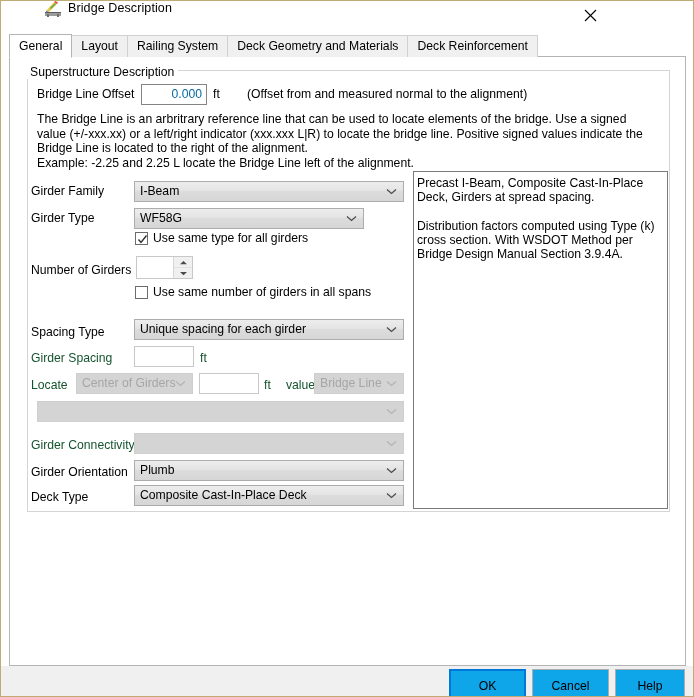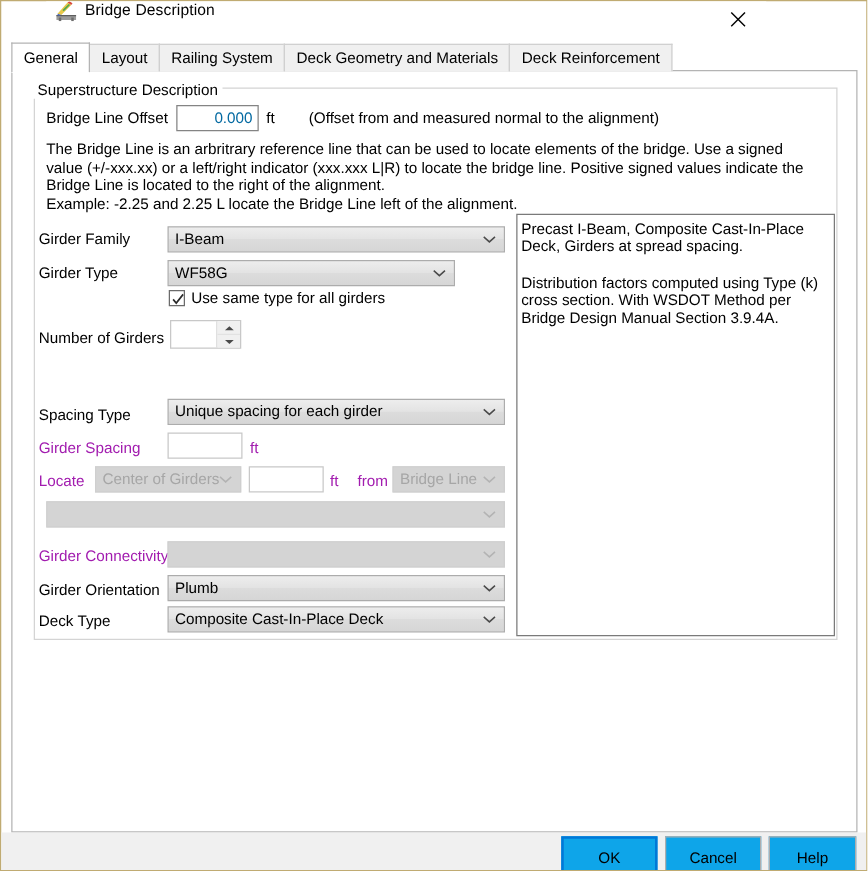--- a/index.html
+++ b/index.html
@@ -118,21 +118,21 @@
     z-index: 3;
   }
 
   
   .lbl {
     position: absolute;
     font-size: 12.2px;
     color: #000;
     white-space: nowrap;
   }
-  .lbl.dim { color: #a21caf; }
+  .lbl.dim { color: #14532d; }
 
   
   .txtbox {
     position: absolute;
     box-sizing: border-box;
     background: #ffffff;
     border: 1px solid #848484;
     font-size: 12.2px;
     color: #0369a1;
     text-align: right;
@@ -360,20 +360,24 @@
           </svg>
       </div>
       <div class="sp-btn">
         <svg width="9" height="5" viewBox="0 0 9 5">
             <polygon points="4.5,4.2 8,1 1,1" fill="#4a4a4a"></polygon>
           </svg>
       </div>
     </div>
   </div>
 
+  <div class="cbrow" style="left:134px; top:284px;">
+    <span class="cbbox"></span>
+    <span>Use same number of girders in all spans</span>
+  </div>
 
   <div class="lbl" style="left:30px; top:324px;">Spacing Type</div>
   <div class="combo" style="left:133px; top:318px; width:270px;">
     <span>Unique spacing for each girder</span>
     <span class="chev">
       <svg width="11" height="7" viewBox="0 0 11 7">
           <polyline points="1,1.5 5.5,5.5 10,1.5" fill="none" stroke="#4a4a4a" stroke-width="1.2"></polyline>
         </svg>
     </span>
   </div>
@@ -386,21 +390,21 @@
   <div class="combo dim" style="left:75px; top:372px; width:117px;">
     <span>Center of Girders</span>
     <span class="chev">
       <svg width="11" height="7" viewBox="0 0 11 7">
           <polyline points="1,1.5 5.5,5.5 10,1.5" fill="none" stroke="#b3b3b3" stroke-width="1.2"></polyline>
         </svg>
     </span>
   </div>
   <div class="txtbox dim" style="left:198px; top:372px; width:60px;"></div>
   <div class="lbl dim" style="left:263px; top:377px;">ft</div>
-  <div class="lbl dim" style="left:285px; top:377px;">from</div>
+  <div class="lbl dim" style="left:285px; top:377px;">value</div>
   <div class="combo dim" style="left:313px; top:372px; width:90px;">
     <span>Bridge Line</span>
     <span class="chev">
       <svg width="11" height="7" viewBox="0 0 11 7">
           <polyline points="1,1.5 5.5,5.5 10,1.5" fill="none" stroke="#b3b3b3" stroke-width="1.2"></polyline>
         </svg>
     </span>
   </div>
 
   <div class="combo dim" style="left:36px; top:400px; width:367px;">

